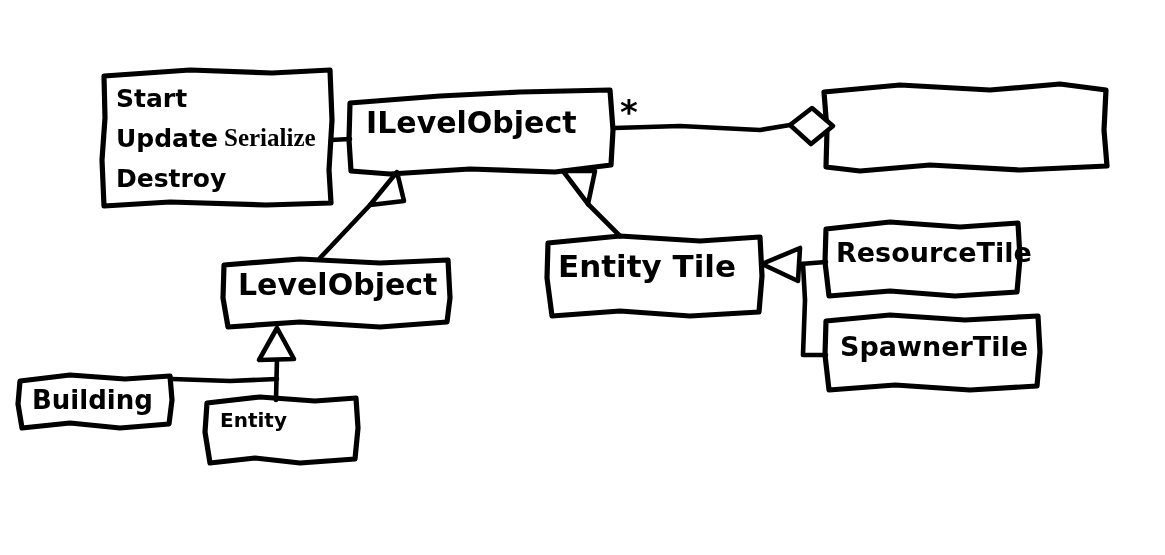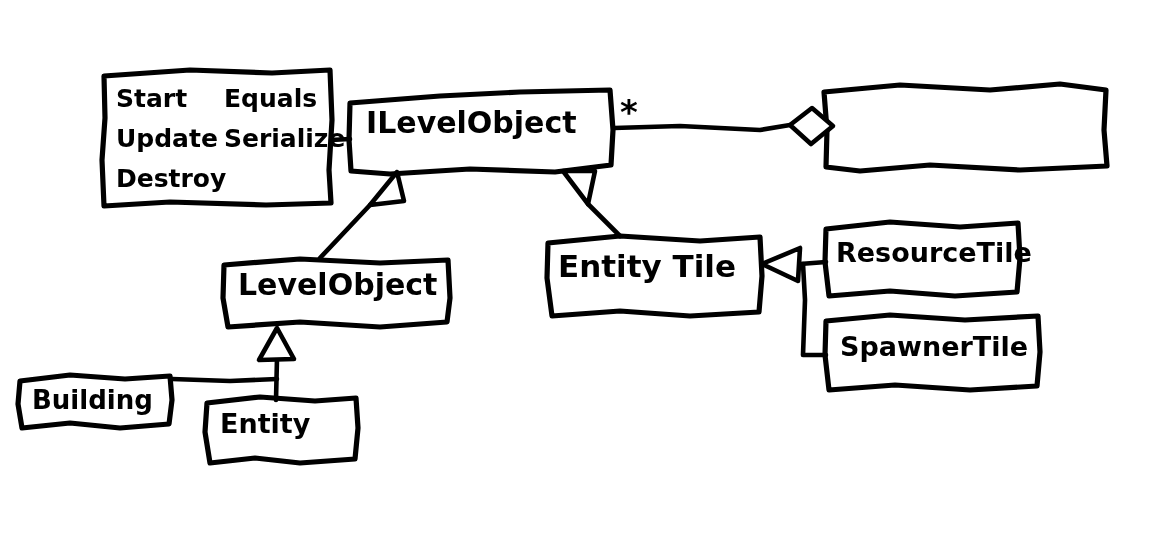--- a/index.html
+++ b/index.html
@@ -106,35 +106,34 @@
     <path class="stroke connector" d="M803,264 L805,300 L803,355 L826,355"></path>
     <path class="arrow-head" d="M762,264 L800,248 L798,281 Z"></path>
 
     <path class="stroke connector" d="M276,400 L277,358"></path>
     <path class="stroke connector" d="M172,379 L230,381 L277,379"></path>
     <path class="arrow-head" d="M277,328 L259,360 L294,359 Z"></path>
 
   </svg>
 
   <div class="methods-cell" style="left:116px; top:84px;">Start</div>
-  <div class="methods-cell" style="left:224px; top:84px;">Equals</div>
   <div class="methods-cell" style="left:116px; top:124px;">Update</div>
-  <div class="methods-cell" style="left:224px; top:124px;">Serialize</div>
+  <div class="methods-cell" style="left:224px; top:124px;font-family:Liberation Serif, serif;">Serialize</div>
   <div class="methods-cell" style="left:116px; top:164px;">Destroy</div>
 
   <div class="node-label" style="left:366px; top:105px; font-size:30px;">ILevelObject</div>
 
   <div class="multiplicity" style="left:620px; top:95px;">*</div>
 
 
   <div class="node-label" style="left:238px; top:267px; font-size:30px;text-align:center;">LevelObject</div>
 
   <div class="node-label" style="left:558px; top:248px; font-size:31px;">Entity Tile</div>
 
   <div class="node-label" style="left:836px; top:237px; font-size:27px;">ResourceTile</div>
 
   <div class="node-label" style="left:840px; top:331px; font-size:27px;">SpawnerTile</div>
 
   <div class="node-label" style="left:32px; top:385px; font-size:26px;">Building</div>
 
-  <div class="node-label" style="left:220px; top:408px; font-size:27px;">Entity</div>
+  <div class="node-label" style="left:220px; top:408px; font-size:20px;">Entity</div>
 
 </div>
 
 </body></html>

